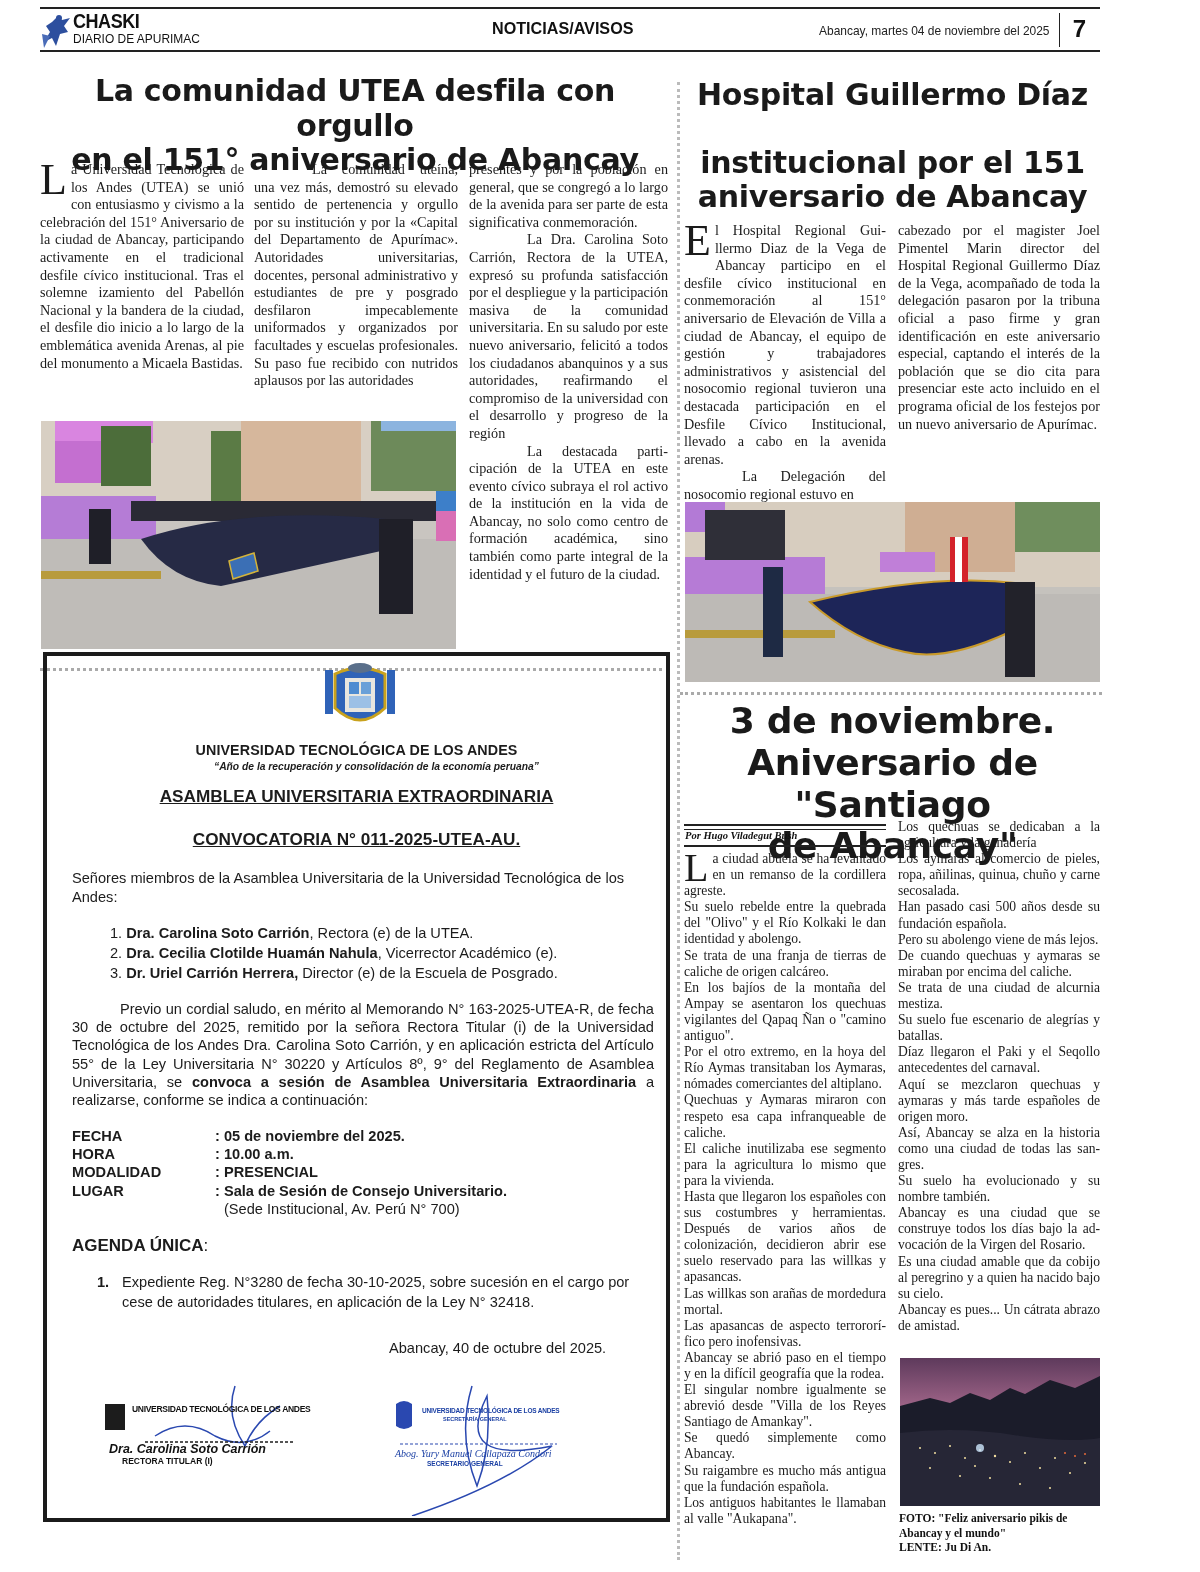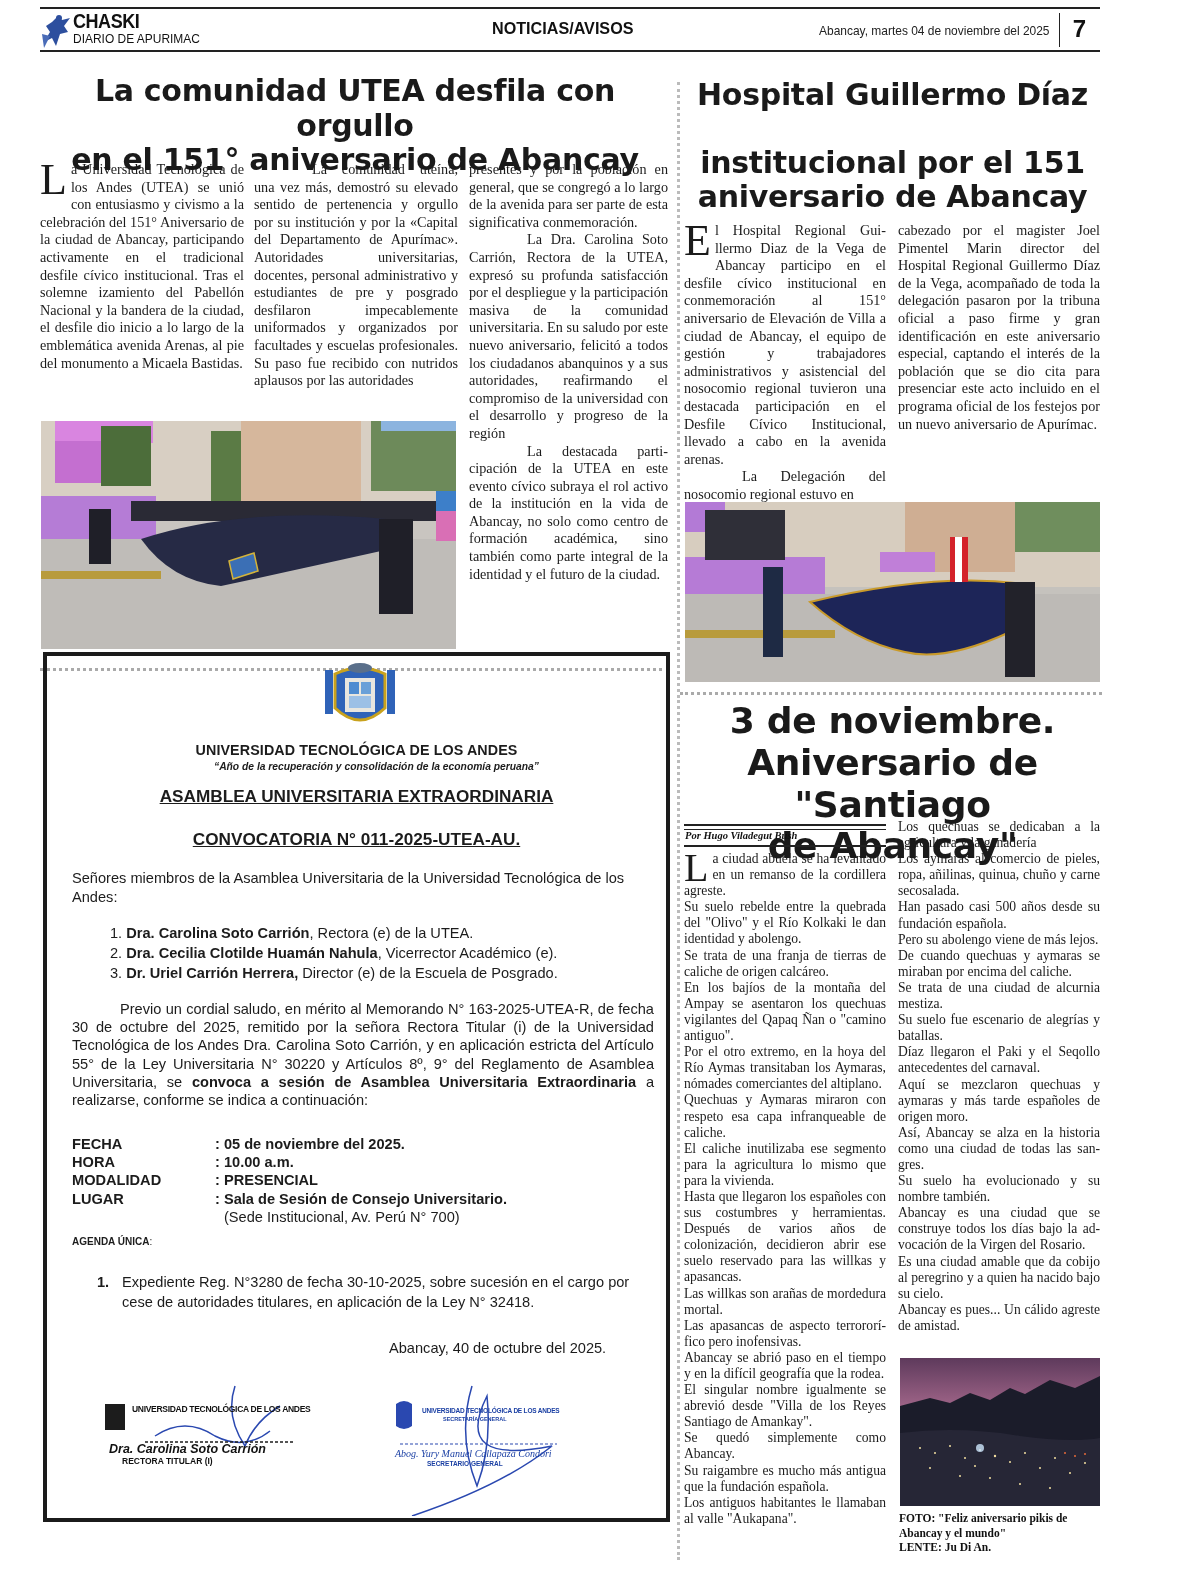--- a/index.html
+++ b/index.html
@@ -63,26 +63,26 @@
   .notice { position: absolute; left: 43px; top: 652px; width: 627px; height: 870px; border: 4px solid #1b1b1b; font-family: "Liberation Sans", sans-serif; color:#1c1c1c; }
   .crest { position: absolute; left: 274px; top: 4px; width: 78px; height: 72px; }
   .n-uni { position: absolute; left: 0; width: 100%; top: 86px; text-align:center; font-size: 14.3px; font-weight: bold; letter-spacing: 0.1px; }
   .n-motto { position: absolute; left: 0; width: 100%; top: 105px; text-align:center; font-size: 10.3px; font-weight: bold; font-style: italic; padding-left: 40px; }
   .n-title { position: absolute; left: 0; width: 100%; top: 130px; text-align:center; font-size: 17.2px; font-weight: bold; text-decoration: underline; }
   .n-conv { position: absolute; left: 0; width: 100%; top: 173px; text-align:center; font-size: 17.2px; font-weight: bold; text-decoration: underline; }
   .n-intro { position: absolute; left: 25px; top: 213px; width: 580px; font-size: 14.6px; line-height: 19px; }
   .n-list { position: absolute; left: 63px; top: 267px; width: 540px; font-size: 14.6px; line-height: 20px; list-style: none; }
   .n-list b { font-weight: bold; }
   .n-para { position: absolute; left: 25px; top: 344px; width: 582px; font-size: 14.6px; line-height: 18.2px; text-align: justify; text-indent: 48px; }
-  .n-details { position: absolute; left: 25px; top: 471px; width: 580px; font-size: 14.6px; line-height: 18.2px; margin-top: 8px; }
+  .n-details { position: absolute; left: 25px; top: 471px; width: 580px; font-size: 14.6px; line-height: 18.2px; }
   .n-row { display: flex; }
   .n-key { width: 143px; font-weight: bold; }
   .n-val { font-weight: bold; }
   .n-sub { padding-left: 152px; font-weight: normal; }
-  .n-agenda { position: absolute; left: 25px; top: 580px; font-size: 10px; font-weight: bold; }
+  .n-agenda { position: absolute; left: 25px; top: 580px; font-size: 17px; font-weight: bold; }
   .n-agenda span.colon { font-weight: normal; }
   .n-item { position: absolute; left: 50px; top: 617px; width: 555px; font-size: 14.6px; line-height: 19.5px; display:flex; }
   .n-item .num { width: 25px; font-weight: bold; }
   .n-item .txt { flex: 1; }
   .n-date { position: absolute; left: 342px; top: 684px; font-size: 14.6px; }
   .sig { position: absolute; }
   .sig-left { left: 58px; top: 720px; width: 200px; height: 90px; }
   .sig-right { left: 345px; top: 720px; width: 170px; height: 140px; }
   .sig-name { position:absolute; font-family: "Liberation Sans", sans-serif; }
   .sig-l-name { left: 62px; top: 786px; font-size: 12.5px; font-weight: bold; font-style: italic; color:#111; }
@@ -295,21 +295,21 @@
     <p>Pero su abolengo viene de más le­jos.</p>
     <p>De cuando quechuas y aymaras se miraban por encima del caliche.</p>
     <p>Se trata de una ciudad de alcurnia mestiza.</p>
     <p>Su suelo fue escenario de alegrías y batallas.</p>
     <p>Díaz llegaron el Paki y el Seqollo antecedentes del carnaval.</p>
     <p>Aquí se mezclaron quechuas y aymaras y más tarde españoles de origen moro.</p>
     <p>Así, Abancay se alza en la historia como una ciudad de todas las san­gres.</p>
     <p>Su suelo ha evolucionado y su nombre también.</p>
     <p>Abancay es una ciudad que se construye todos los días bajo la ad­vocación de la Virgen del Rosario.</p>
     <p>Es una ciudad amable que da cobi­jo al peregrino y a quien ha nacido bajo su cielo.</p>
-    <p>Abancay es pues... Un cá­lido agreste de amistad.</p>
+    <p>Abancay es pues... Un cá­trata abrazo de amistad.</p>
   </div>
 
 <div class="photo photo-night">
   <svg width="200" height="148" viewBox="0 0 200 148" preserveAspectRatio="none">
     <defs>
       <linearGradient id="sky" x1="0" y1="0" x2="0" y2="1">
         <stop offset="0" stop-color="#5e3a5c"></stop>
         <stop offset="0.5" stop-color="#c07a9e"></stop>
         <stop offset="1" stop-color="#3d2a40"></stop>
       </linearGradient>

